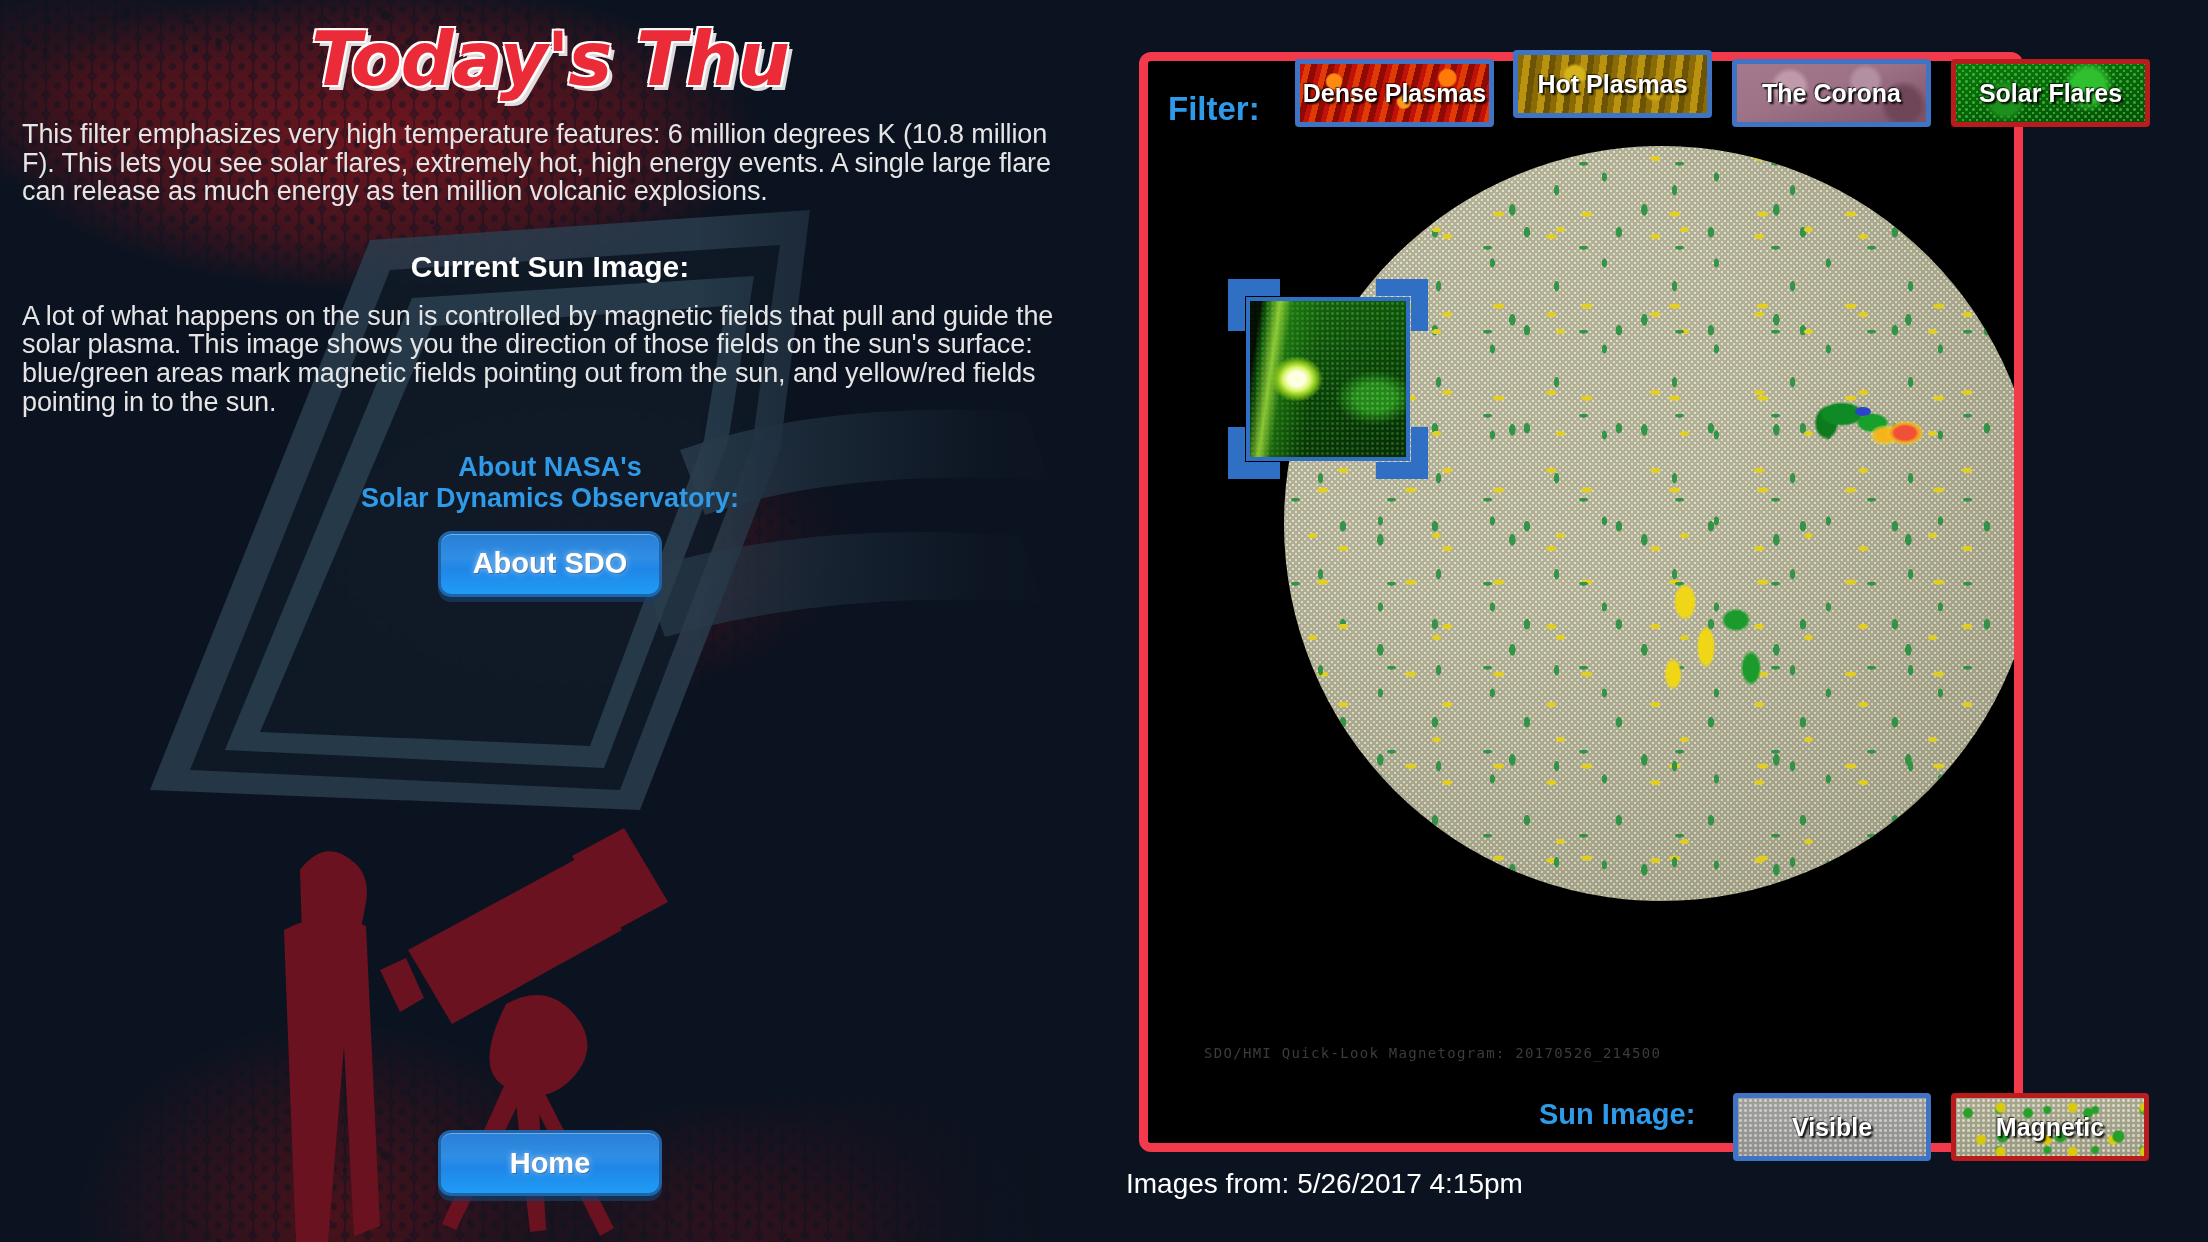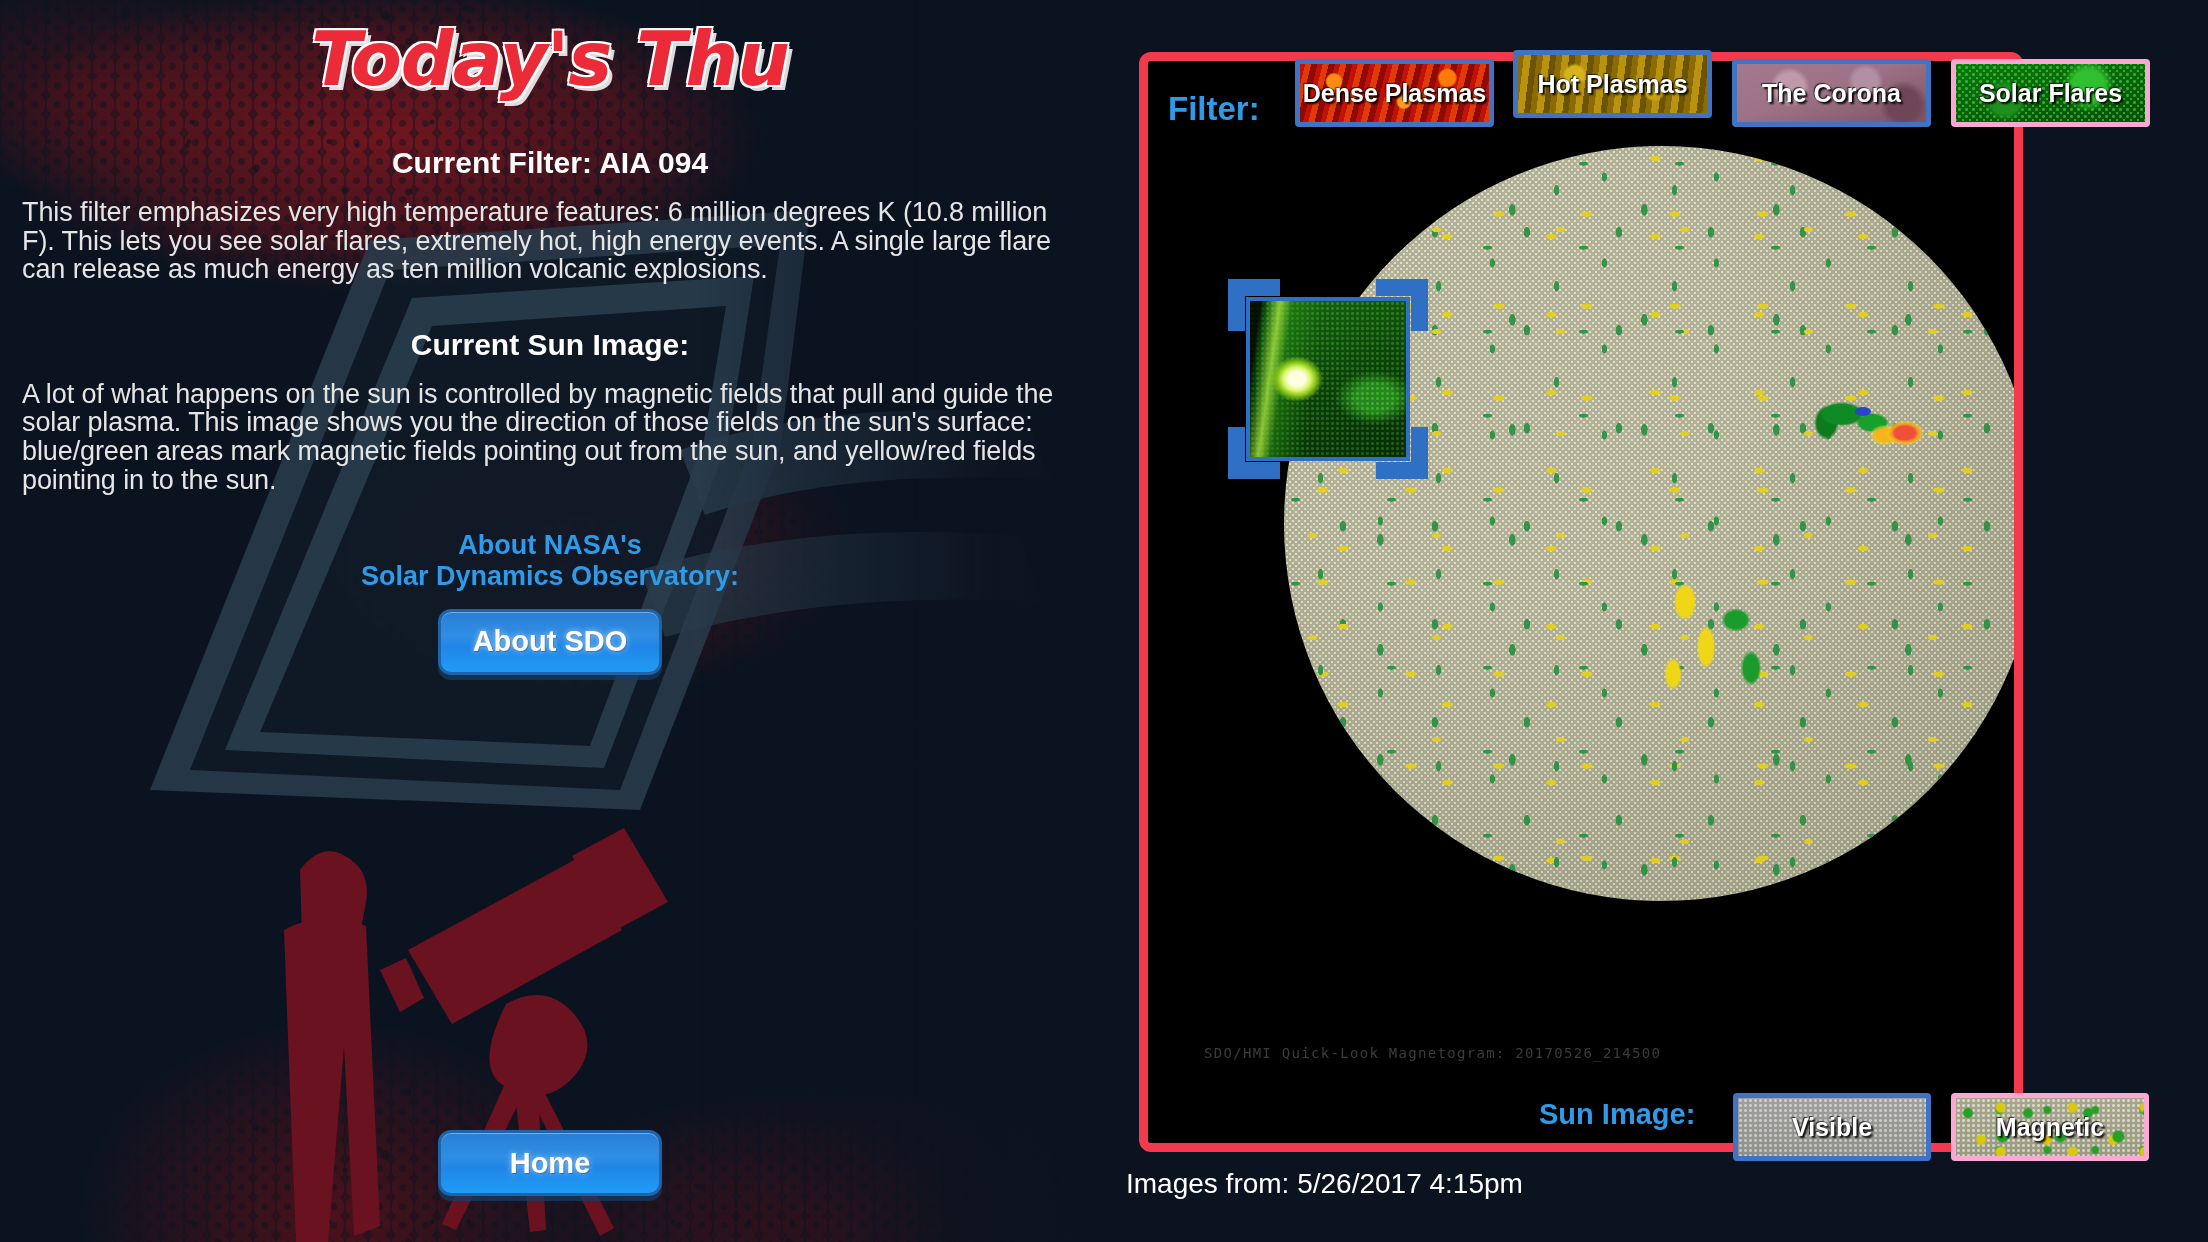--- a/index.html
+++ b/index.html
@@ -152,21 +152,21 @@
     display: flex; align-items: center; justify-content: center;
     color: #fff; font-weight: bold; font-size: 25px;
     text-shadow: 2px 2px 2px rgba(0,0,0,.95), -1px -1px 1px rgba(0,0,0,.7);
     cursor: pointer;
     z-index: 7;
     overflow: hidden;
   }
   .chip .chip-label { position: relative; z-index: 3; }
   .chip .tex { position: absolute; inset: 0; z-index: 1; }
   .chip.blue  { border: 5px solid #3f74c4; }
-  .chip.sel   { border: 5px solid #f9a8d4; }
+  .chip.sel   { border: 5px solid #b91c1c; }
 
   
   .tex-dense {
     background:
       radial-gradient(circle at 18% 30%, #ff8a12 0 7px, transparent 9px),
       radial-gradient(circle at 55% 65%, #ff9b20 0 6px, transparent 8px),
       radial-gradient(circle at 78% 24%, #ff7a08 0 8px, transparent 10px),
       repeating-linear-gradient(104deg, #c01208 0 5px, #e03b07 5px 11px, #8e0a04 11px 17px),
       linear-gradient(180deg, #d42a08, #9b1405);
   }
@@ -347,21 +347,20 @@
         </g>
       </svg>
     </div>
 
     <div class="vignette-right"></div>
   </div>
 
   <div class="left-col">
     <div class="page-title">Today's Thu</div>
 
-    <div class="section-head">Current Filter: AIA 094</div>
     <div class="para">This filter emphasizes very high temperature features: 6 million degrees K (10.8 million F).  This lets you see solar flares, extremely hot, high energy events.  A single large flare can release as much energy as ten million volcanic explosions.</div>
 
     <div class="section-head">Current Sun Image:</div>
     <div class="para">A lot of what happens on the sun is controlled by magnetic fields that pull and guide the solar plasma. This image shows you the direction of those fields on the sun's surface: blue/green areas mark magnetic fields pointing out from the sun, and yellow/red fields pointing in to the sun.</div>
 
     <div class="link-block">
       <span>About NASA's</span>
       <span>Solar Dynamics Observatory:</span>
     </div>
 

